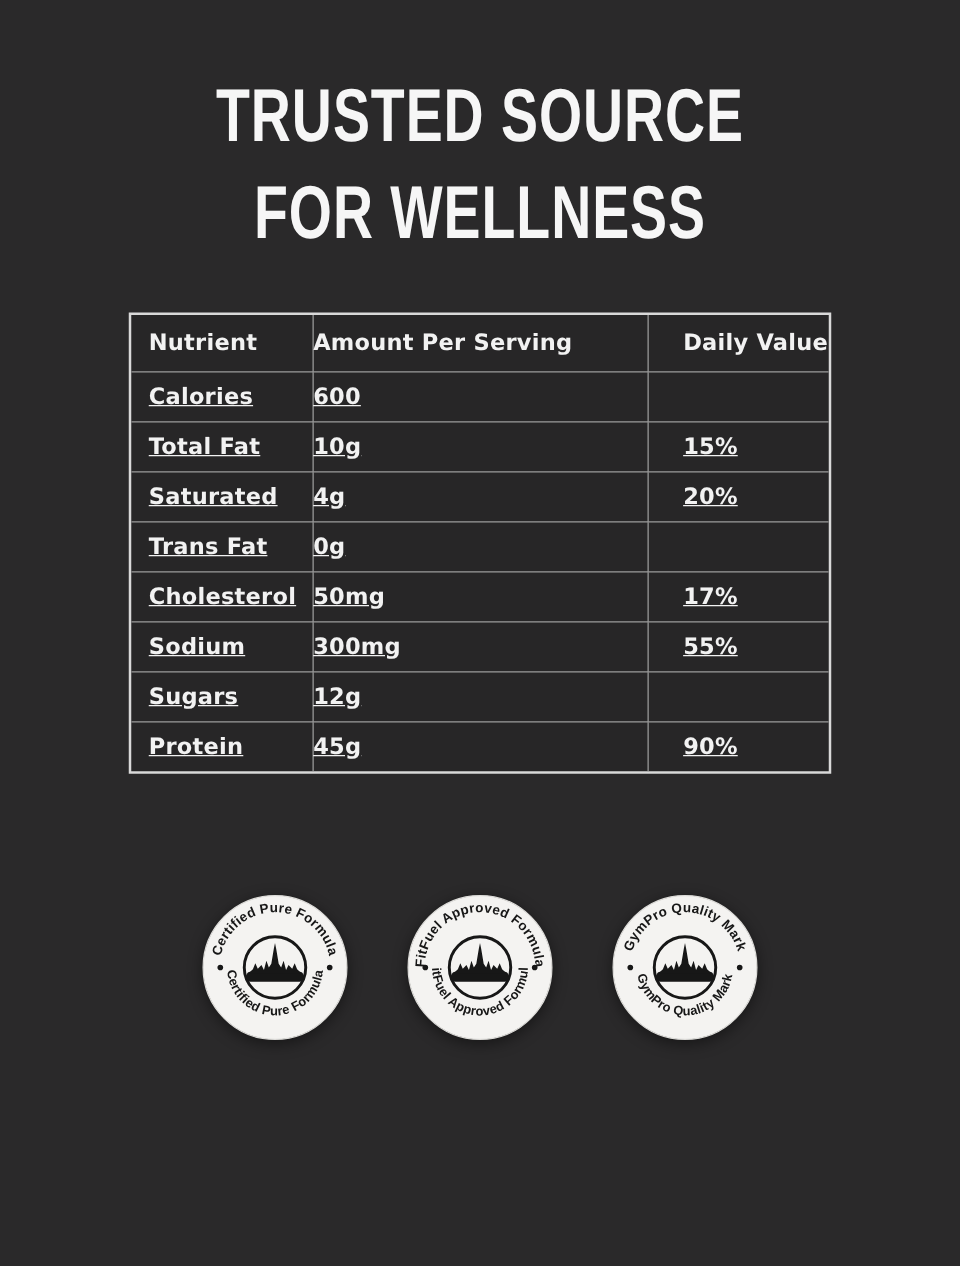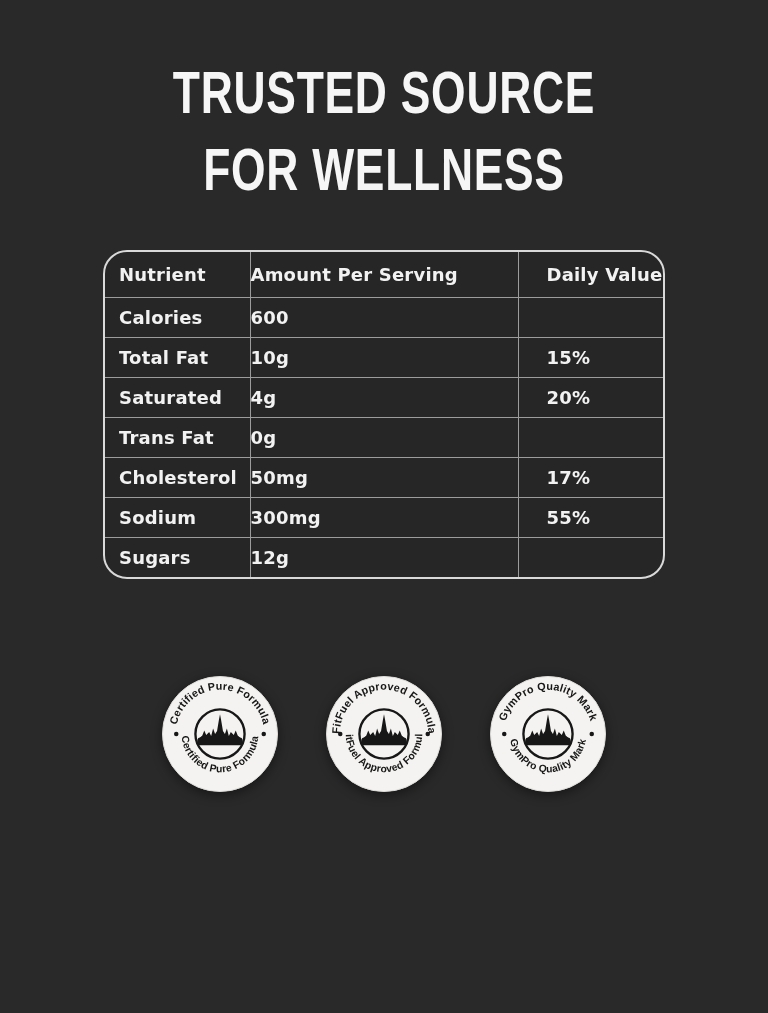--- a/index.html
+++ b/index.html
@@ -23,41 +23,41 @@
     transform-origin: 50% 50%;
     white-space: nowrap;
   }
   .title span { display: block; }
 
   
   .table-wrap {
     width: 562px;
     margin: 42px auto 0 auto;
     border: 2px solid #d9d9d9;
-    border-radius: 24px;
+    border-radius: 0;
     overflow: hidden;
     background: #272627;
   }
   table.nutrition {
     width: 100%;
     border-collapse: collapse;
     border: hidden; 
     color: #f2f2f2;
     font-family: "DejaVu Sans", sans-serif;
     font-weight: 700;
     font-size: 18px;
     letter-spacing: 0.2px;
   }
   table.nutrition th, table.nutrition td {
     border: 1px solid #9c9c9c;
     text-align: left;
     vertical-align: middle;
   }
   table.nutrition th { height: 45px; }
-  table.nutrition td { height: 40px; }
+  table.nutrition td { height: 40px; text-decoration: underline; }
   .col-nutrient { width: 145px; padding-left: 14px; }
   .col-amount   { width: 268px; }
   .col-daily    { width: 145px; padding-left: 28px; }
   th.col-amount { text-align: center; padding-left: 0; margin-top: 28px; }
 
   
   .badges {
     margin-top: 96px;
     display: flex;
     justify-content: center;
@@ -121,20 +121,25 @@
         </tr>
         <tr>
           <td class="col-nutrient">Sodium</td>
           <td class="col-amount">300mg</td>
           <td class="col-daily">55%</td>
         </tr>
         <tr>
           <td class="col-nutrient">Sugars</td>
           <td class="col-amount">12g</td>
           <td class="col-daily"></td>
+        </tr>
+        <tr>
+          <td class="col-nutrient">Protein</td>
+          <td class="col-amount">45g</td>
+          <td class="col-daily">90%</td>
         </tr>
       </tbody>
   </table>
 </div>
 
 <div class="badges">
   <svg class="badge" viewBox="0 0 120 120" role="img">
     <defs>
       <path id="arc-top-0" d="M 15 60 A 45 45 0 1 1 105 60" fill="none"></path>
       <path id="arc-bot-0" d="M 21 60 A 39 39 0 0 0 99 60" fill="none"></path>

